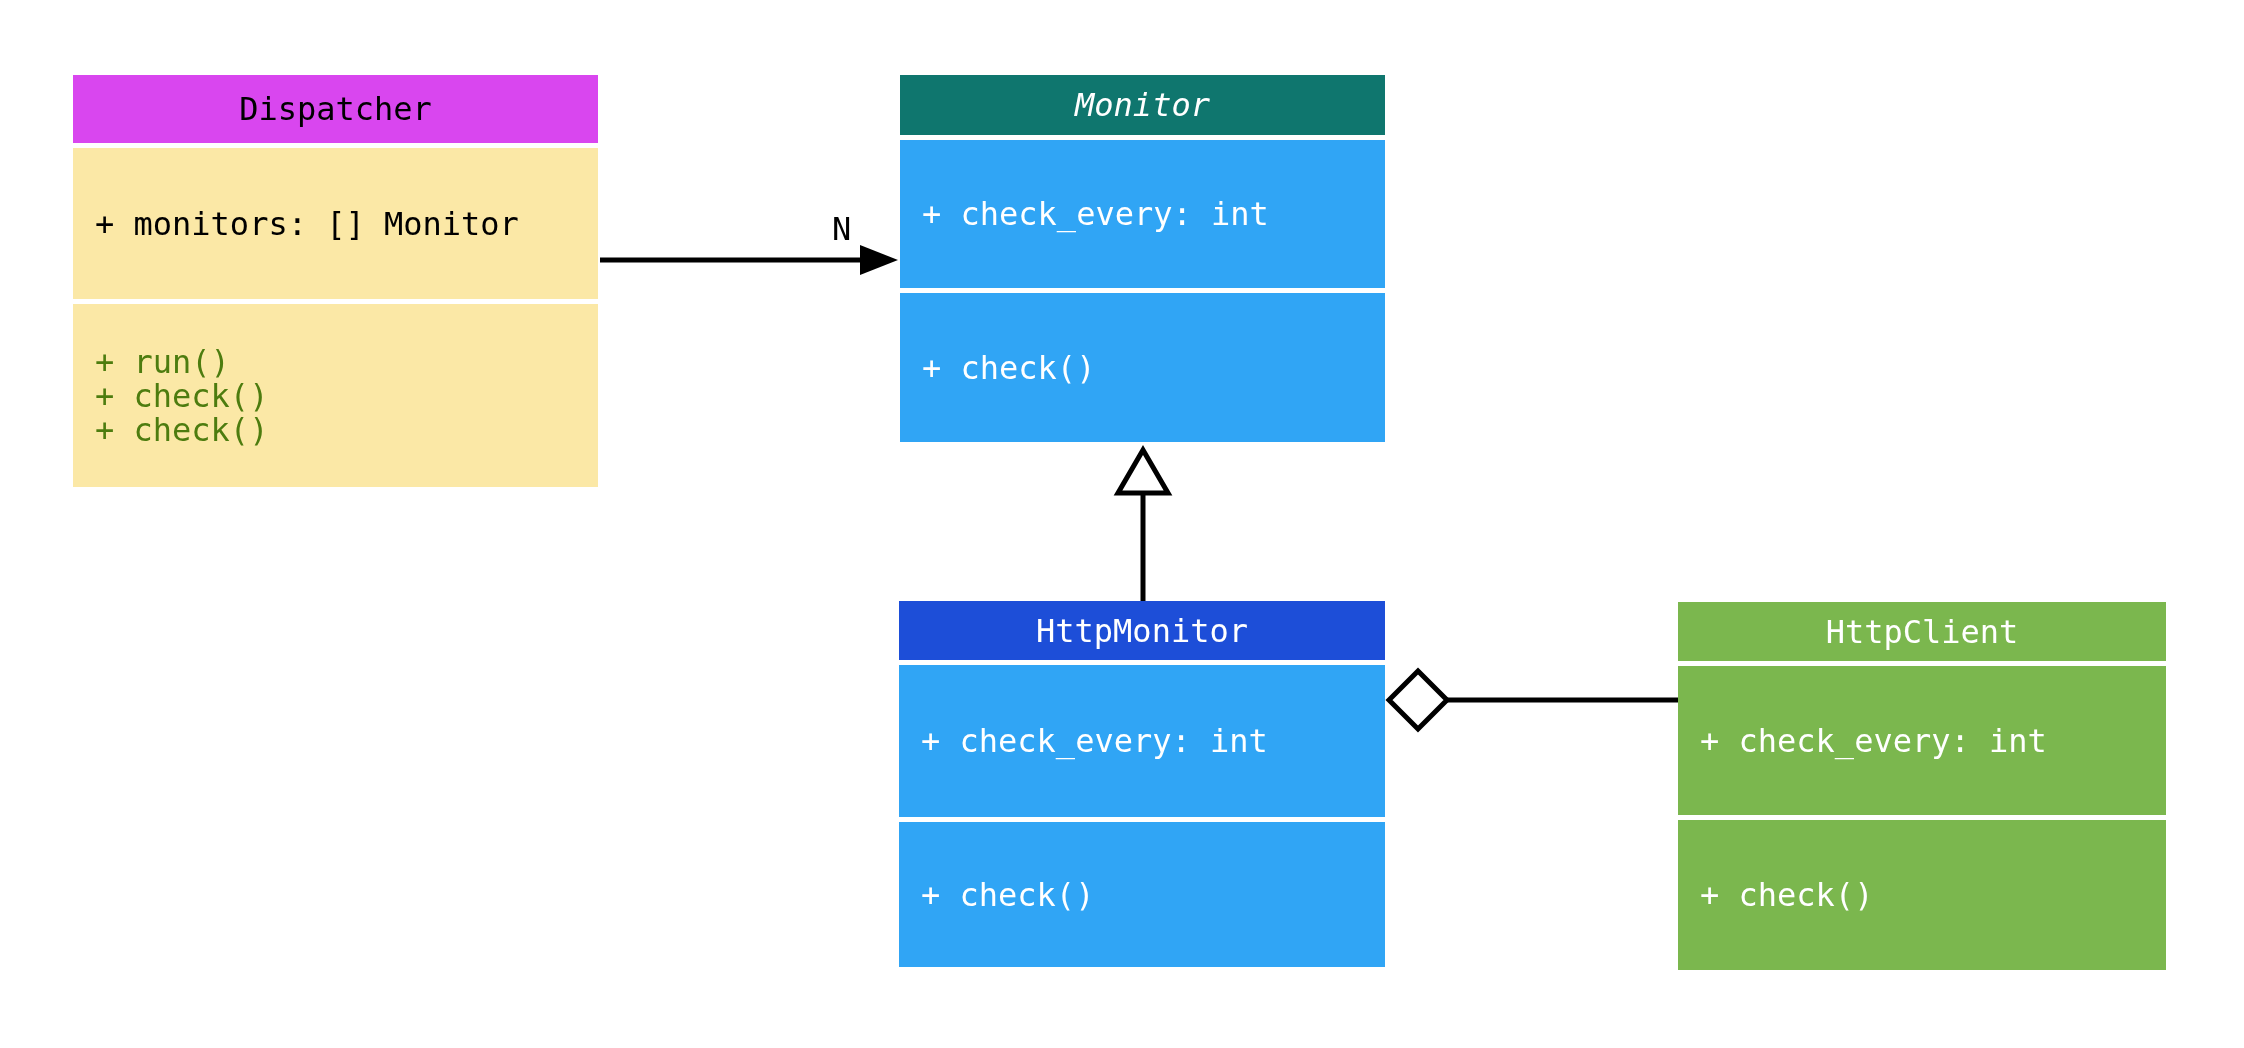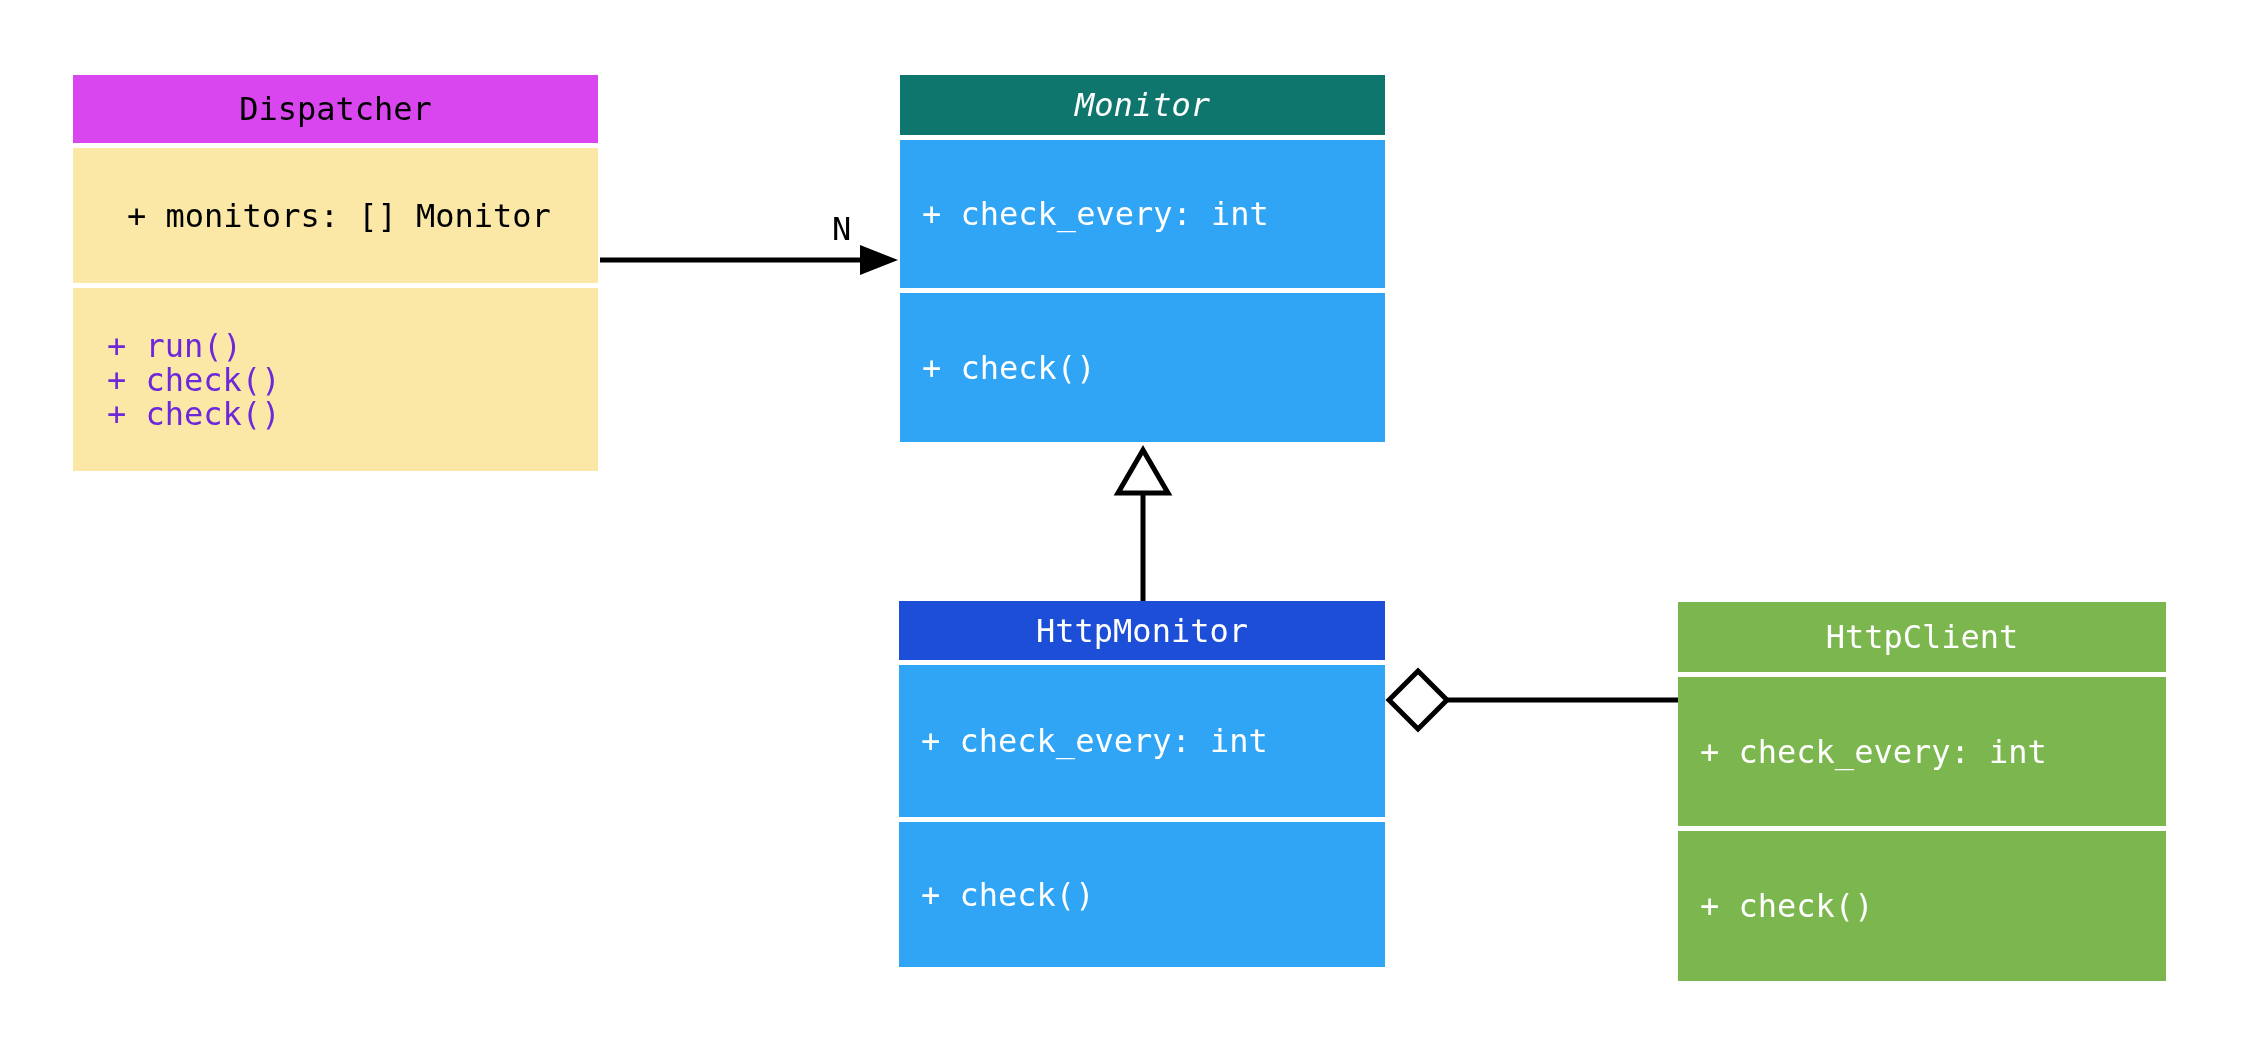--- a/index.html
+++ b/index.html
@@ -60,24 +60,24 @@
     <g>
       <line x1="1446" y1="700" x2="1678" y2="700" stroke="#000" stroke-width="5"></line>
       <polygon points="1389,700 1418,671 1447,700 1418,729" fill="#fff" stroke="#000" stroke-width="5" stroke-linejoin="miter"></polygon>
     </g>
   </svg>
 
   <div class="edge-label" style="left:832px; top:212px;">N</div>
 
   <div class="uml-class" style="left:73px; top:75px; width:525px;">
     <div class="comp title" style="height: 68px; background-color: #d946ef; color: rgb(0, 0, 0);">Dispatcher</div>
-    <div class="comp" style="height: 135px; background-color: rgb(251, 232, 166); color: rgb(0, 0, 0); padding-left: 32px;">
+    <div class="comp" style="height: 151px; background-color: rgb(251, 232, 166); color: rgb(0, 0, 0);">
       <div class="line">+ monitors: [] Monitor</div>
     </div>
-    <div class="comp" style="height: 183px; background-color: rgb(251, 232, 166); color: #6d28d9; padding-left: 12px;">
+    <div class="comp" style="height: 183px; background-color: rgb(251, 232, 166); color: #4d7c0f;">
       <div class="line">+ run()</div>
       <div class="line">+ check()</div>
       <div class="line">+ check()</div>
     </div>
   </div>
 
   <div class="uml-class" style="left:900px; top:75px; width:485px;">
     <div class="comp title abstract" style="height: 60px; background-color: #0f766e; color: rgb(255, 255, 255);">Monitor</div>
     <div class="comp" style="height: 148px; background-color: rgb(48, 165, 245); color: rgb(255, 255, 255);">
       <div class="line">+ check_every: int</div>
@@ -91,21 +91,21 @@
     <div class="comp title" style="height: 59px; background-color: #1d4ed8; color: rgb(255, 255, 255);">HttpMonitor</div>
     <div class="comp" style="height: 152px; background-color: rgb(48, 165, 245); color: rgb(255, 255, 255);">
       <div class="line">+ check_every: int</div>
     </div>
     <div class="comp" style="height: 145px; background-color: rgb(48, 165, 245); color: rgb(255, 255, 255);">
       <div class="line">+ check()</div>
     </div>
   </div>
 
   <div class="uml-class" style="left:1678px; top:602px; width:488px;">
-    <div class="comp title" style="height: 70px; background-color: rgb(123, 183, 78); color: rgb(255, 255, 255);">HttpClient</div>
+    <div class="comp title" style="height: 59px; background-color: rgb(123, 183, 78); color: rgb(255, 255, 255);">HttpClient</div>
     <div class="comp" style="height: 149px; background-color: rgb(123, 183, 78); color: rgb(255, 255, 255);">
       <div class="line">+ check_every: int</div>
     </div>
     <div class="comp" style="height: 150px; background-color: rgb(123, 183, 78); color: rgb(255, 255, 255);">
       <div class="line">+ check()</div>
     </div>
   </div>
 
 </div>
 

